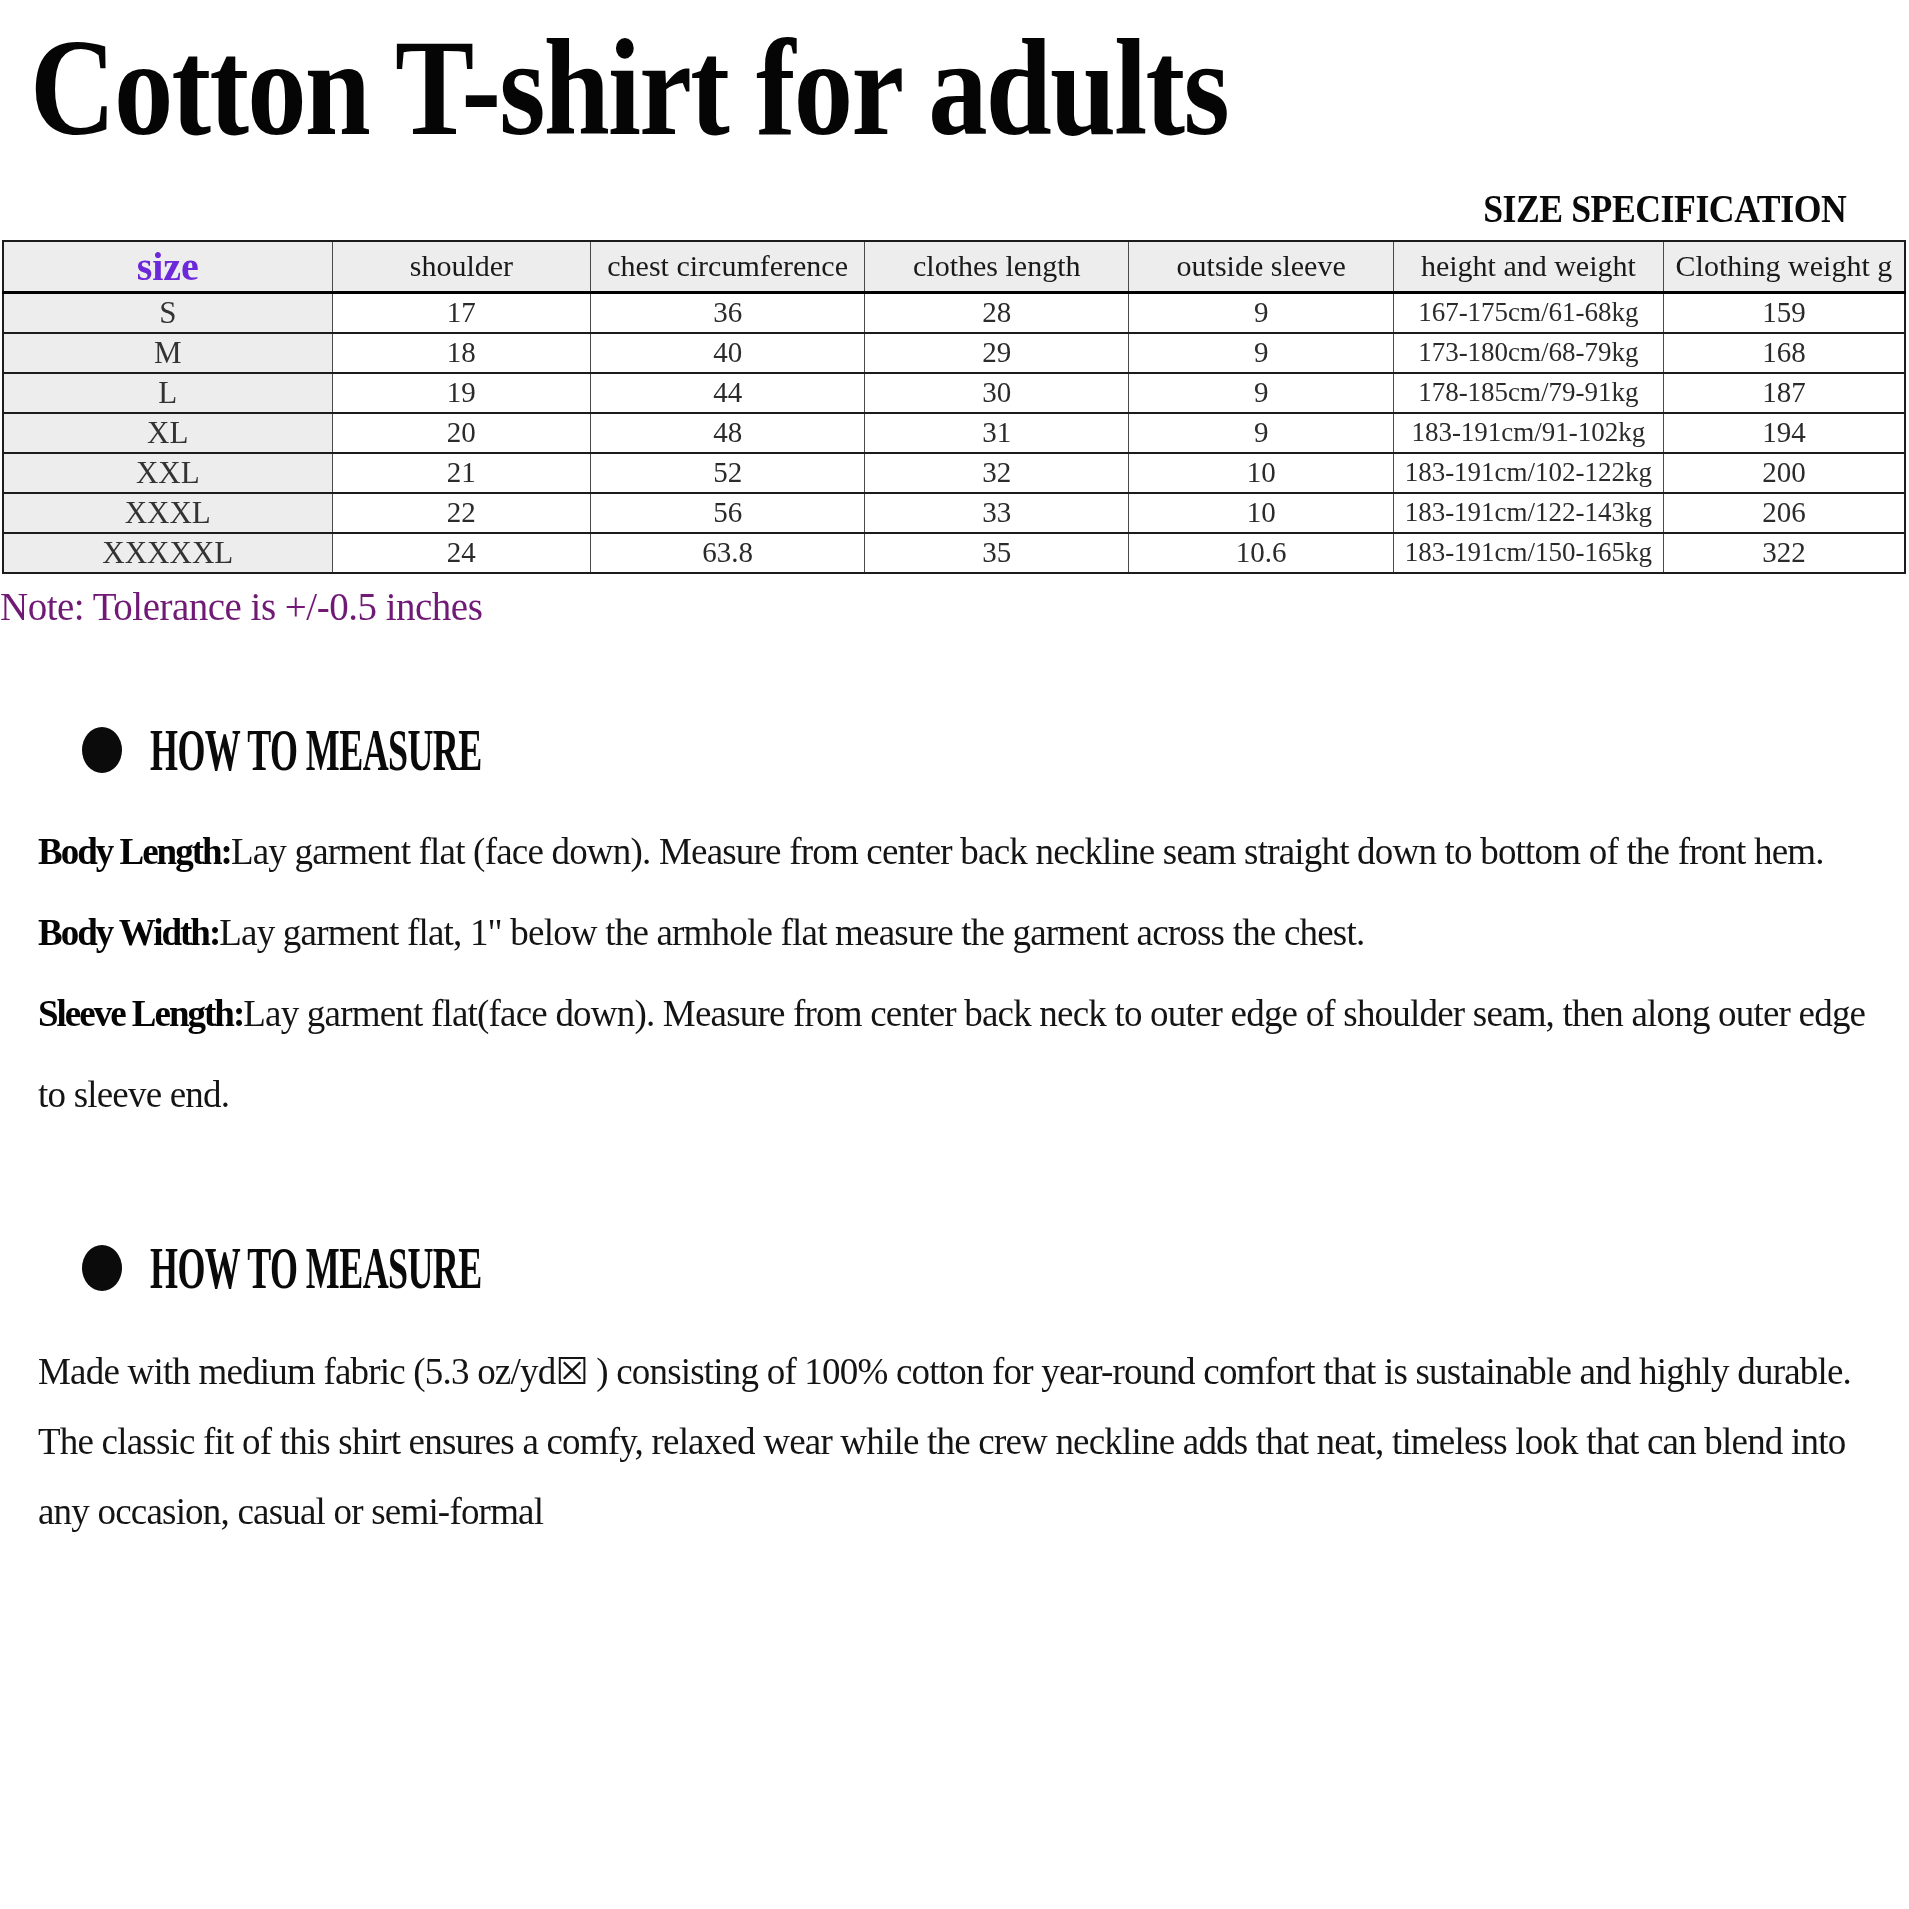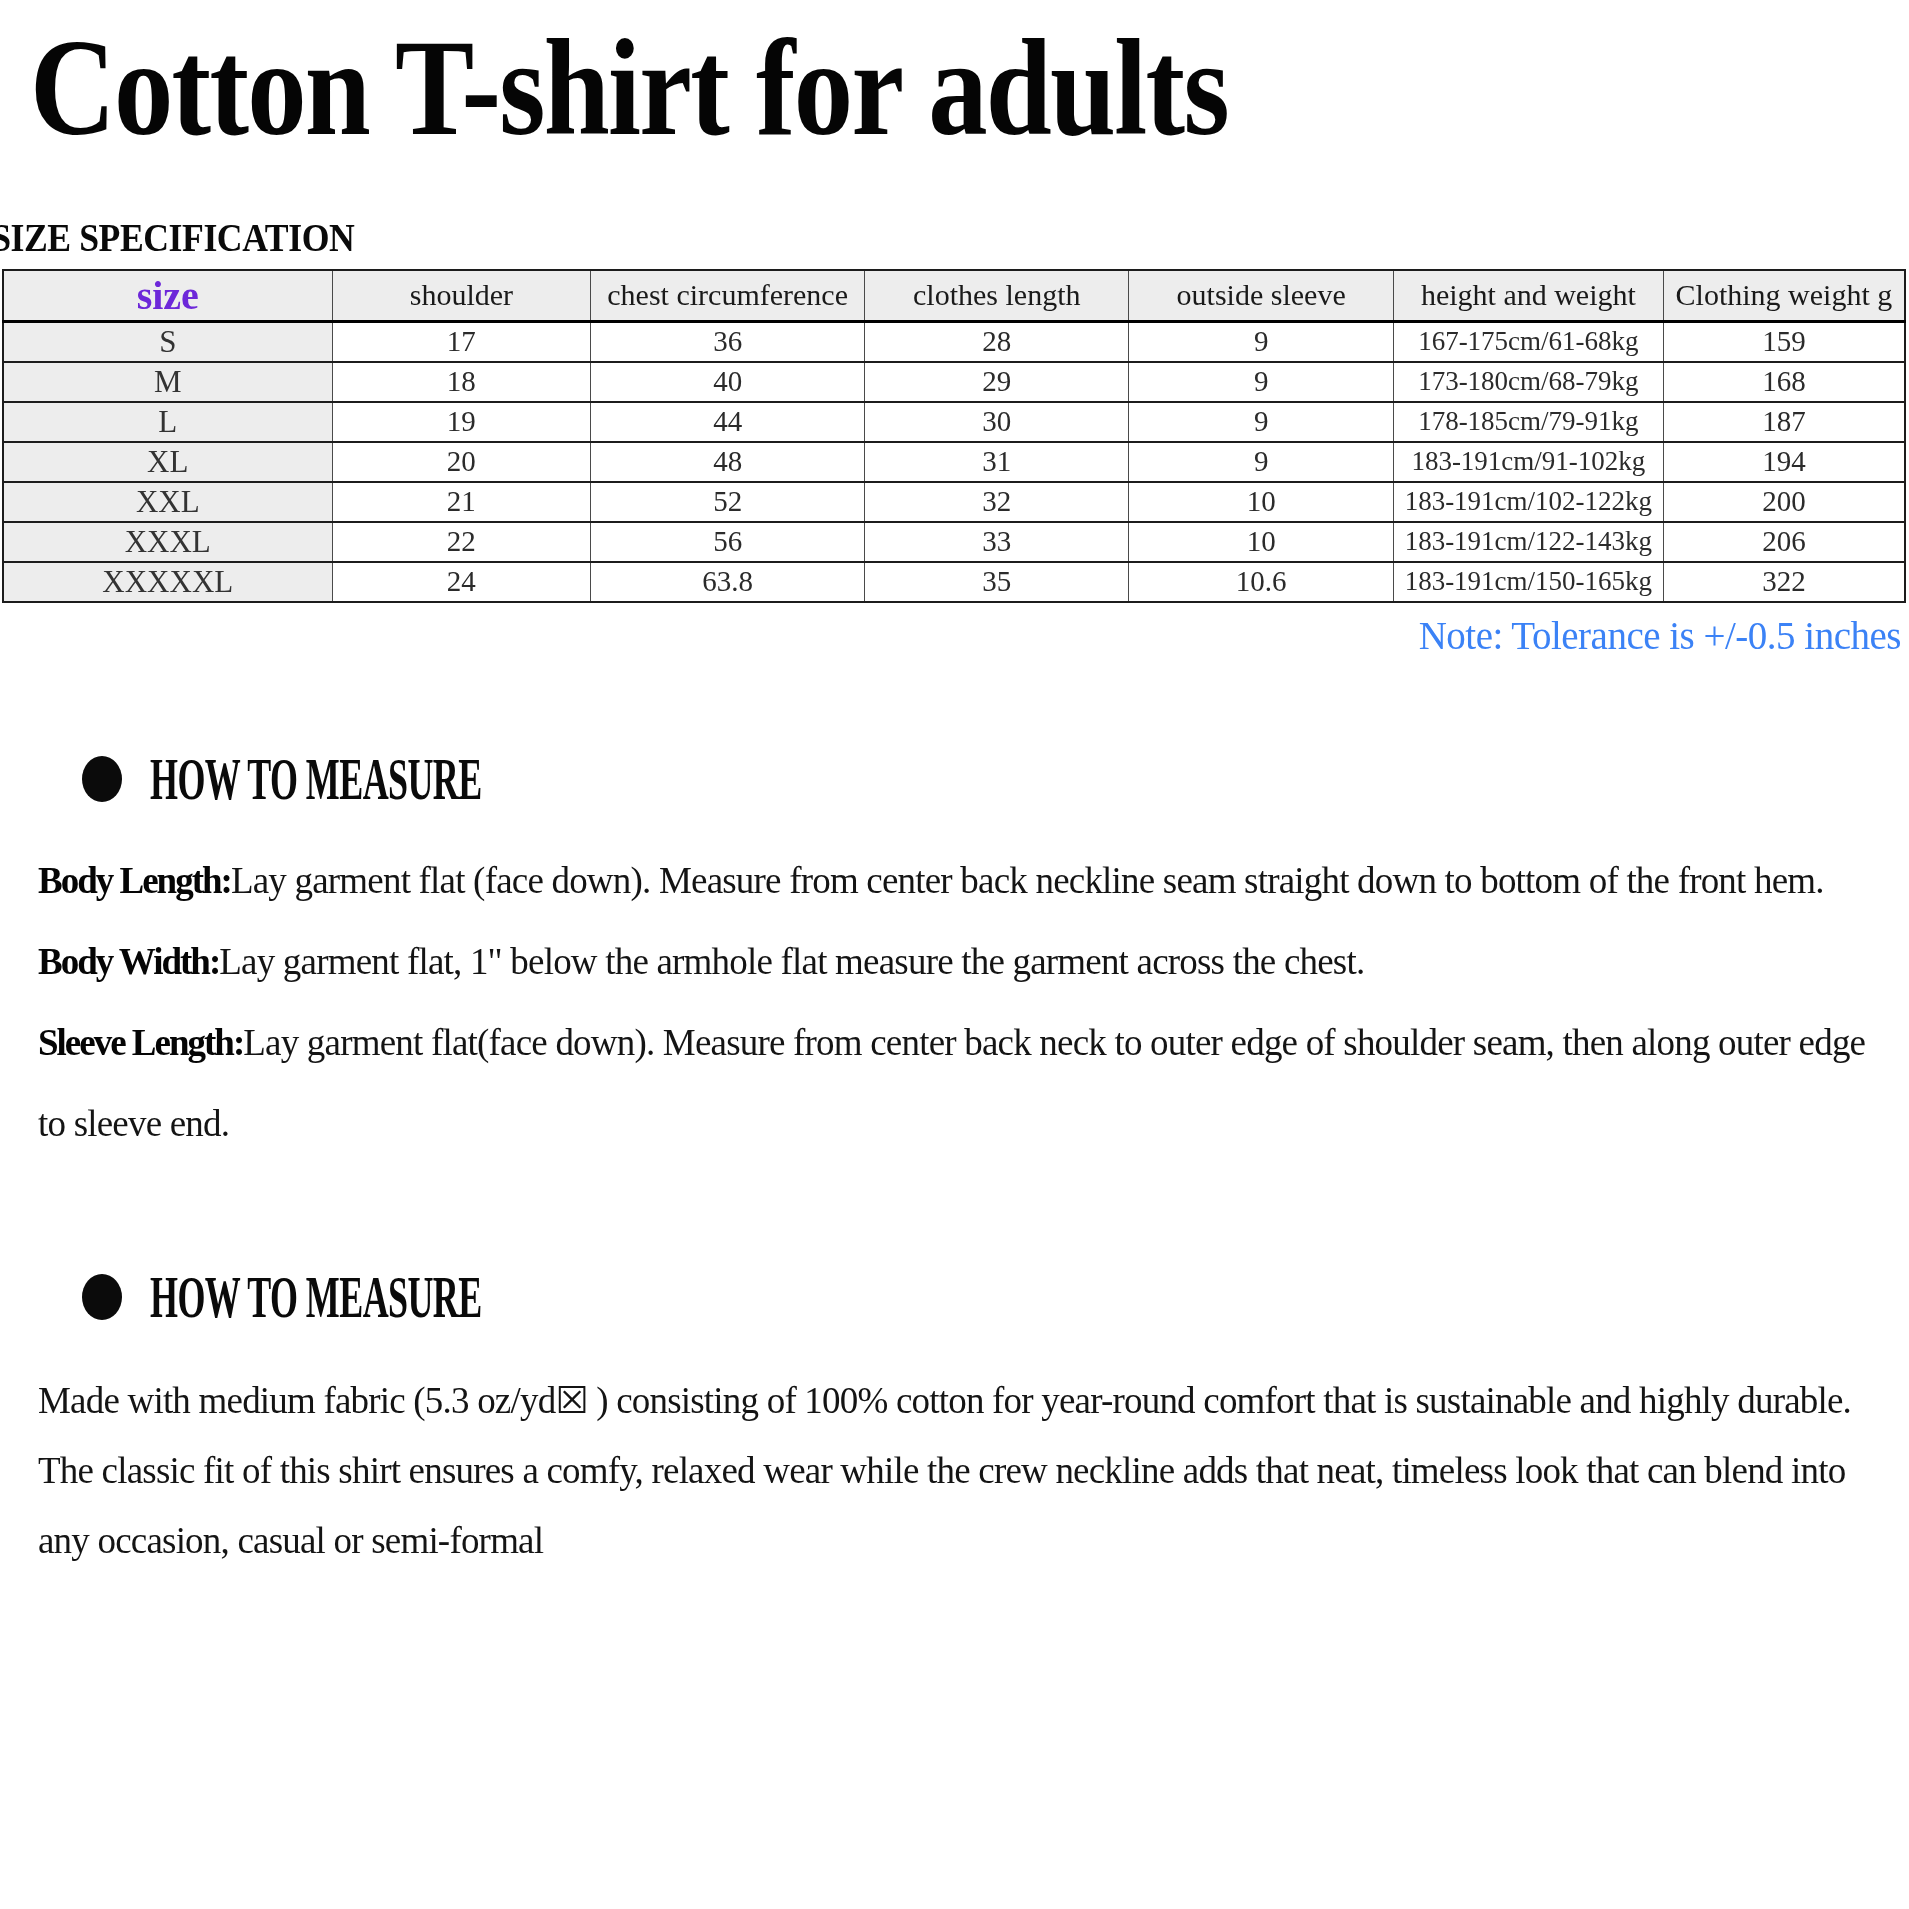--- a/index.html
+++ b/index.html
@@ -12,39 +12,39 @@
   html,body{margin:0;padding:0;background:#fff;
     font-family:"Liberation Sans","DejaVu Sans",sans-serif;}
   .page{width:1909px;height:1909px;background:var(--page-bg);overflow:hidden;position:relative;font-family:Liberation Serif, serif;}
 
   
   .title{margin:16px 0 0 30px;font-size:138px;line-height:1.04;font-weight:bold;
     letter-spacing:-2px;transform:scaleX(0.86);transform-origin:left top;
     white-space:nowrap;color:#050505;}
 
   
-  .subtitle-row{margin-top:53px;text-align:left;}
+  .subtitle-row{margin-top:24px;text-align:right;}
   .subtitle{display:inline-block;font-size:41px;font-weight:bold;letter-spacing:-0.5px;
     transform:scaleX(0.87);position:relative;left:-36px;color:#0a0a0a;white-space:nowrap;}
 
   
   .size-table{border-collapse:collapse;table-layout:fixed;width:calc(100% - 5px);
     margin:8px 3px 0 2px;border:2px solid var(--border);}
   .size-table th,.size-table td{border-left:1px solid #4a4a4a;border-right:1px solid #4a4a4a;
     border-top:2px solid var(--border);border-bottom:2px solid var(--border);
     text-align:center;vertical-align:middle;overflow:hidden;white-space:nowrap;}
   .size-table thead th{background:var(--header-bg);height:38px;font-size:30px;
     font-weight:normal;color:#1a1a1a;border-bottom:3px solid #000;}
   .size-table th.size-head{font-size:40px;font-weight:bold;color:#6d28d9;}
   .size-table tbody td{height:40px;font-size:29px;background:#ffffff;color:#2b2b2b;}
   .size-table td.size-col{background:var(--header-bg);font-size:31px;color:#333333;}
   .size-table td.hw-col{font-size:27px;}
 
   
-  .note{margin:10px 8px 0 0;text-align:right;font-size:39px;color:#3b82f6;letter-spacing:-0.5px;}
+  .note{margin:10px 8px 0 0;font-size:39px;color:#701a75;letter-spacing:-0.5px;}
 
   
   .section-heading{display:flex;align-items:center;margin-left:82px;}
   .sec-0{margin-top:88px;}
   .sec-1{margin-top:100px;}
   .bullet{width:40px;height:46px;border-radius:50%;background:#0b0b0b;margin-right:28px;flex:none;}
   .heading-text{font-size:60px;line-height:66px;font-weight:bold;letter-spacing:-1px;
     transform:scale(0.6,1);transform-origin:left center;white-space:nowrap;color:#0a0a0a;}
 
   

